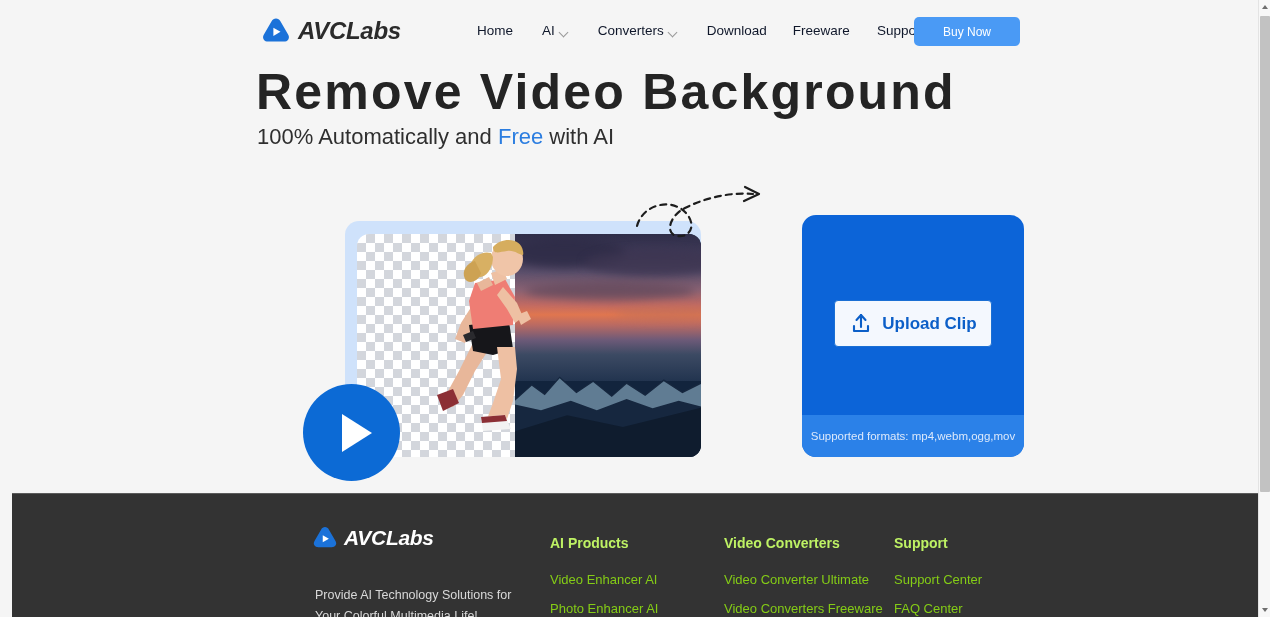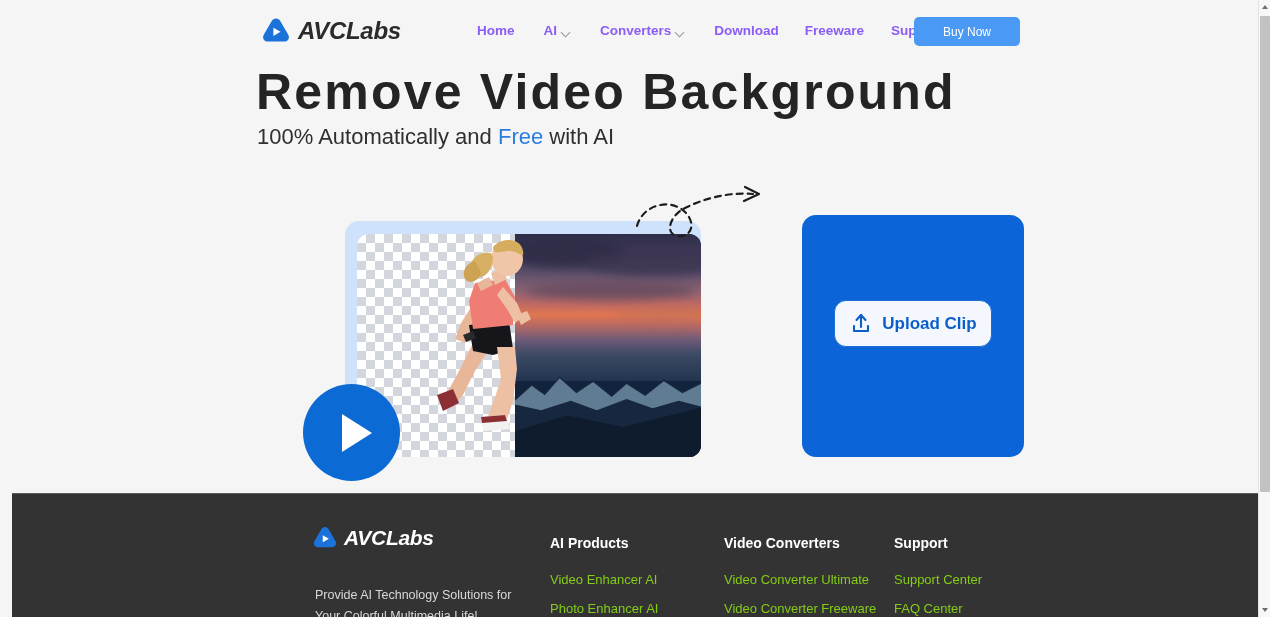--- a/index.html
+++ b/index.html
@@ -50,27 +50,26 @@
   }
   .nav {
     position: absolute;
     left: 465px; top: 11px;
     display: flex;
     align-items: center;
     gap: 0px;
   }
   .nav-item {
     font-size: 13.5px;
-    color: #8b5cf6;
+    color: #0f172a;
     display: flex;
     align-items: center;
     gap: 5px;
     white-space: nowrap;
     cursor: pointer;
-    font-weight: bold;
   }
   .nav-gap-1 { margin-right: 29px; }
   .nav-gap-2 { margin-right: 30px; }
   .nav-gap-3 { margin-right: 30px; }
   .nav-gap-4 { margin-right: 26px; }
   .nav-gap-5 { margin-right: 27px; }
   .caret {
     display: inline-block;
     width: 8px; height: 5px;
     position: relative;
@@ -241,21 +240,21 @@
     background: #0c64d8;
     border-radius: 14px;
     overflow: hidden;
   }
   .upload-btn {
     position: absolute;
     left: 32px; top: 85px;
     width: 158px; height: 47px;
     background: #f4f8fe;
     border: 1.5px solid #1a6fd4;
-    border-radius: 12px;
+    border-radius: 4px;
     display: flex;
     align-items: center;
     justify-content: center;
     gap: 9px;
     cursor: pointer;
   }
   .upload-btn-label {
     font-size: 17px;
     font-weight: bold;
     color: #0c5fc8;
@@ -304,21 +303,21 @@
     line-height: 21px;
     color: #d9d9d9;
   }
   .fcol { position: absolute; top: 41px; }
   .fcol-ai { left: 538px; }
   .fcol-conv { left: 712px; }
   .fcol-sup { left: 882px; }
   .fcol-title {
     font-size: 14px;
     font-weight: bold;
-    color: #ffffff;
+    color: #bef264;
     margin-bottom: 21px;
     white-space: nowrap;
   }
   .fcol-link {
     display: block;
     font-size: 13px;
     color: #84cc16;
     margin-bottom: 14px;
     white-space: nowrap;
     cursor: pointer;
@@ -464,20 +463,23 @@
     </svg>
 
     <div class="upload-panel">
       <div class="upload-btn">
         <svg width="24" height="24" viewBox="0 0 24 24">
           <path d="M12 3 L12 15 M12 3 L7.5 8 M12 3 L16.5 8" fill="none" stroke="#0c5fc8" stroke-width="2.1" stroke-linecap="round" stroke-linejoin="round"></path>
           <path d="M5 14 L5 19 L19 19 L19 14" fill="none" stroke="#0c5fc8" stroke-width="2.1" stroke-linecap="round" stroke-linejoin="round"></path>
         </svg>
         <span class="upload-btn-label">Upload Clip</span>
       </div>
+      <div class="formats-strip">
+        <span class="formats-text">Supported formats: mp4,webm,ogg,mov</span>
+      </div>
     </div>
 
     <div class="footer">
 
       <div class="footer-brand">
         <svg class="footer-logo-mark" viewBox="0 0 32 32">
           <path d="M16 2.6c2.1 0 3.6 1.1 4.7 2.9l8.2 14.2c1.1 1.9 1.2 3.7.2 5.3-1 1.6-2.7 2.3-4.9 2.3H7.8c-2.2 0-3.9-.7-4.9-2.3-1-1.6-.9-3.4.2-5.3L11.3 5.5C12.4 3.7 13.9 2.6 16 2.6z" fill="#1b72d9"></path>
           <path d="M13.2 12.5l7.6 4.4-7.6 4.4z" fill="#ffffff"></path>
         </svg>
         <span class="footer-brand-text">AVCLabs</span>
@@ -488,21 +490,21 @@
       <div class="fcol fcol-ai">
         <div class="fcol-title">AI Products</div>
         <a class="fcol-link">Video Enhancer AI</a>
         <a class="fcol-link">Photo Enhancer AI</a>
         <a class="fcol-link">Online Photo Enhancer AI</a>
       </div>
 
       <div class="fcol fcol-conv">
         <div class="fcol-title">Video Converters</div>
         <a class="fcol-link">Video Converter Ultimate</a>
-        <a class="fcol-link">Video Converter Freeware</a>
+        <a class="fcol-link">Video Converters Freeware</a>
       </div>
 
       <div class="fcol fcol-sup">
         <div class="fcol-title">Support</div>
         <a class="fcol-link">Support Center</a>
         <a class="fcol-link">FAQ Center</a>
         <a class="fcol-link">Contact Us</a>
       </div>
     </div>
 

